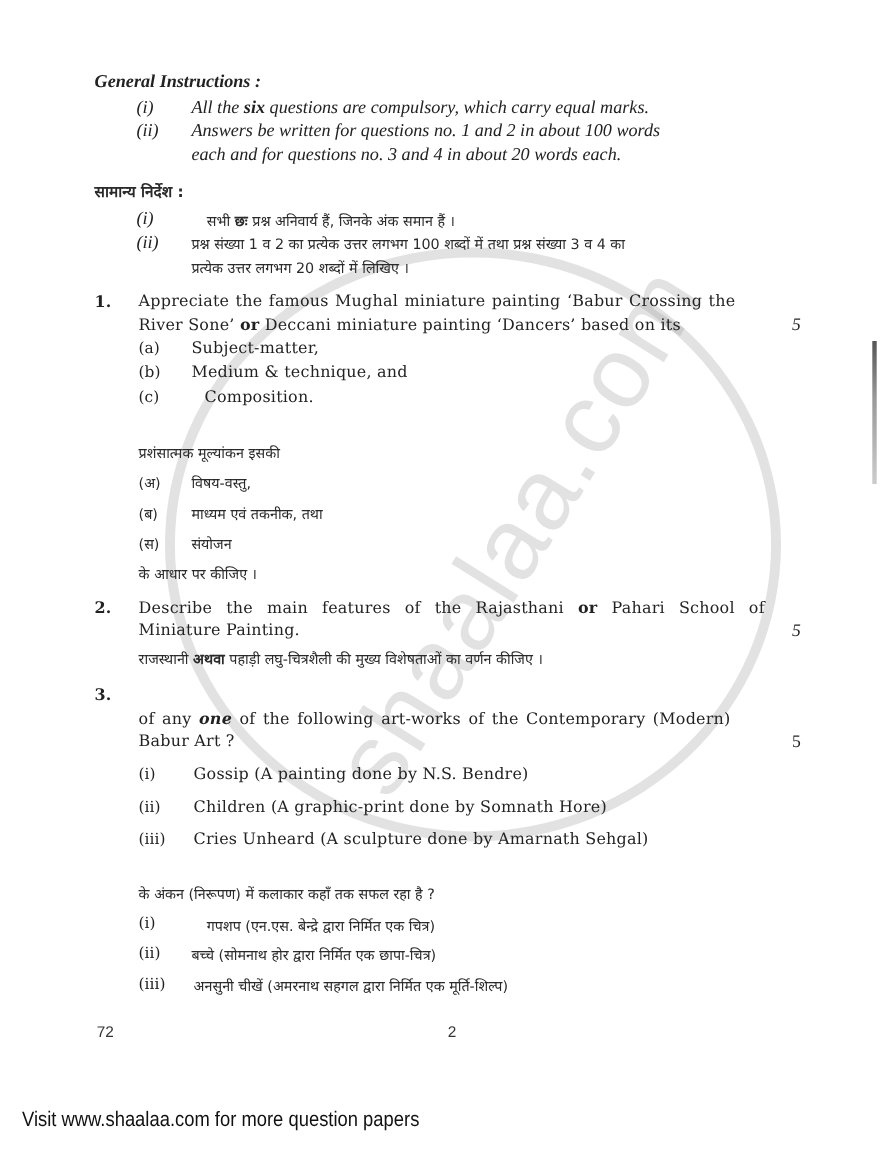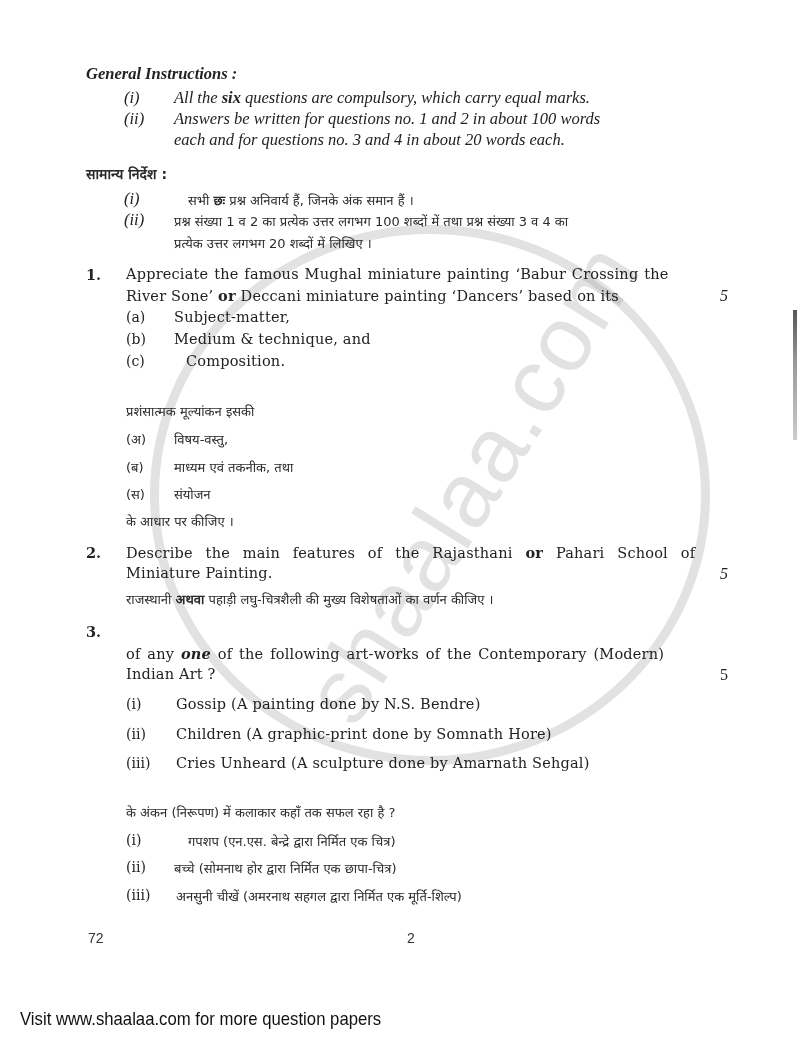--- a/index.html
+++ b/index.html
@@ -86,21 +86,21 @@
   <div class="abs hi" style="left:126px; top:512px;">के आधार पर कीजिए ।</div>
 
   <div class="abs qnum" style="left:86px; top:544px;">2.</div>
   <div class="abs en" style="left:126px; top:544px; word-spacing:8px;"><span>Describe the main features of the Rajasthani </span><b>or</b><span> Pahari School of</span></div>
   <div class="abs en" style="left:126px; top:565px;">Miniature Painting.</div>
   <div class="abs marks" style="left:720px; top:565px;">5</div>
   <div class="abs hi" style="left:126px; top:590px;"><span>राजस्थानी </span><b>अथवा</b><span> पहाड़ी लघु-चित्रशैली की मुख्य विशेषताओं का वर्णन कीजिए ।</span></div>
 
   <div class="abs qnum" style="left:86px; top:623px;">3.</div>
   <div class="abs en" style="left:126px; top:645px; word-spacing:2px;"><span>of any </span><b style="font-style:italic;margin-top:34px;">one</b><span> of the following art-works of the Contemporary (Modern)</span></div>
-  <div class="abs en" style="left:126px; top:666px;">Indian Art ?</div>
+  <div class="abs en" style="left:126px; top:666px;">Babur Art ?</div>
   <div class="abs marks-up" style="left:720px; top:666px;">5</div>
 
   <div class="abs lbl" style="left:126px; top:696px;">(i)</div>
   <div class="abs en" style="left:176px; top:696px;">Gossip (A painting done by N.S. Bendre)</div>
   <div class="abs lbl" style="left:126px; top:726px;">(ii)</div>
   <div class="abs en" style="left:176px; top:726px;">Children (A graphic-print done by Somnath Hore)</div>
   <div class="abs lbl" style="left:126px; top:755px;">(iii)</div>
   <div class="abs en" style="left:176px; top:755px;">Cries Unheard (A sculpture done by Amarnath Sehgal)</div>
 
   <div class="abs hi" style="left:126px; top:803px;">के अंकन (निरूपण) में कलाकार कहाँ तक सफल रहा है ?</div>

